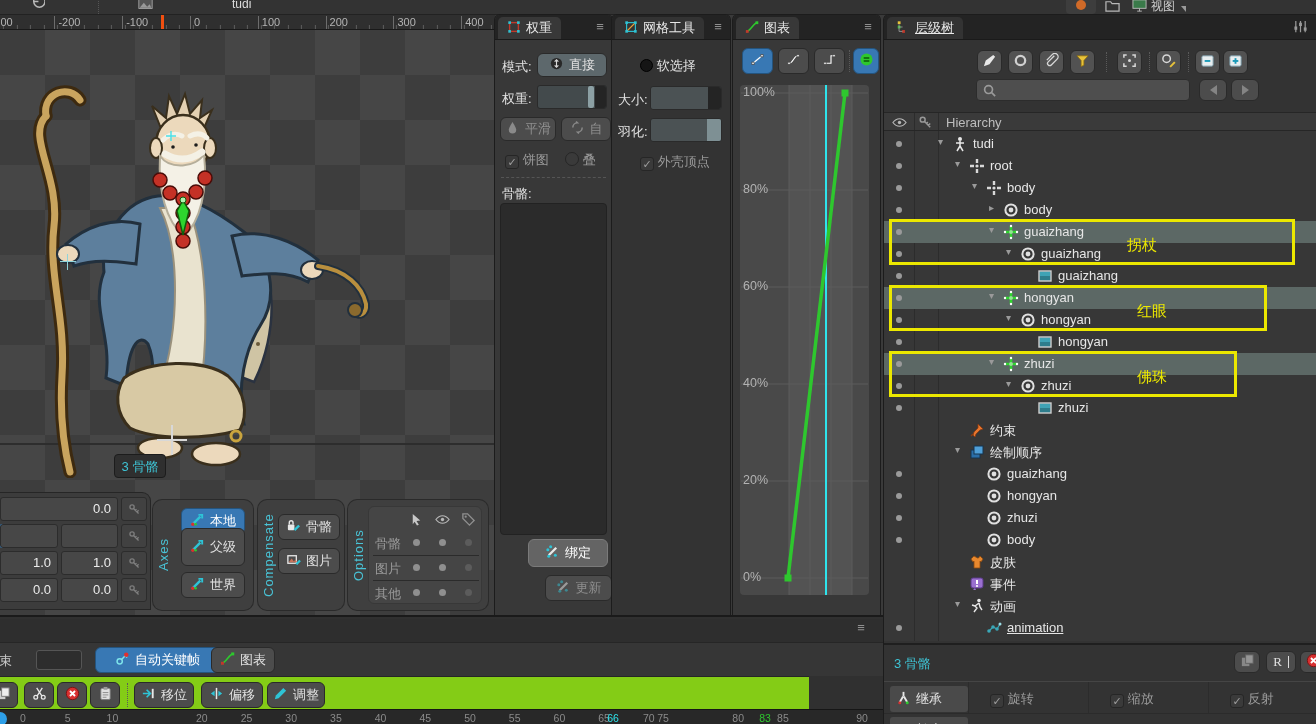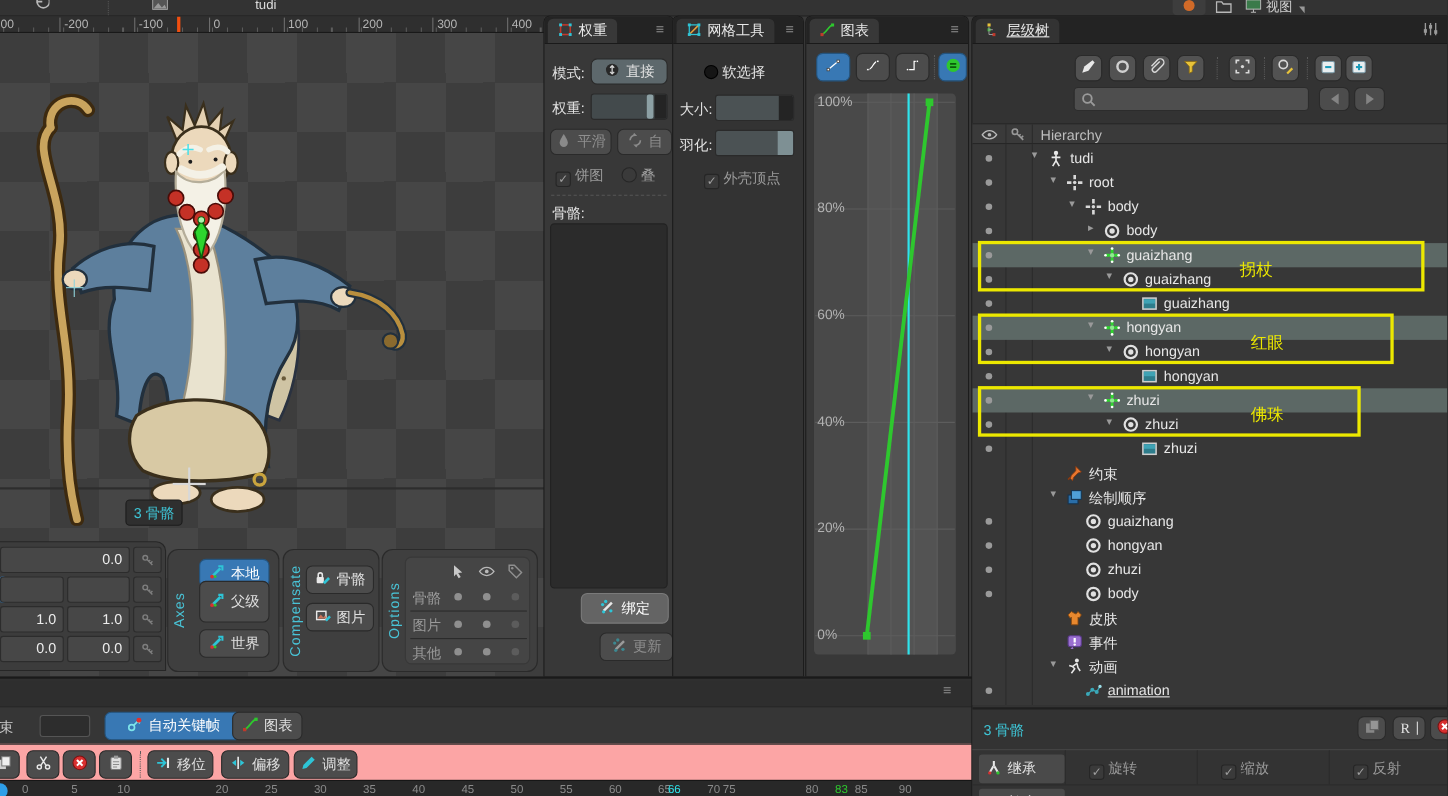--- a/index.html
+++ b/index.html
@@ -459,21 +459,21 @@
         </div>
       <div class="btn" style="left:211px;top:4px;width:64px;height:26px">
           <span class="toolico"><svg viewBox="0 0 16 16">
               <path d="M2 13C6 13 10 3 14 3" stroke="#2ec72e" stroke-width="1.8" fill="none"></path>
               <rect x="1" y="11.5" width="3.2" height="3.2" fill="#c0392b"></rect>
               <rect x="12" y="1.5" width="3.2" height="3.2" fill="#2ec72e"></rect>
             </svg></span>
           <span>图表</span>
         </div>
     </div>
-    <div class="abs" style="left:0;top:59px;width:884px;height:35px;background:#fca5a5;border-top:1px solid #262626">
+    <div class="abs" style="left:0;top:59px;width:809px;height:35px;background:#84cc16;border-top:1px solid #262626">
       <div class="btn" style="left:-12px;top:5px;width:30px;height:26px">
           <span class="toolico"><svg viewBox="0 0 16 16">
               <rect x="2" y="5" width="8" height="9" fill="#cfcfcf"></rect>
               <rect x="6" y="2" width="8" height="9" fill="#efefef" stroke="#7a7a7a"></rect>
             </svg></span>
         </div>
       <div class="btn" style="left:24px;top:5px;width:30px;height:26px">
           <span class="toolico"><svg viewBox="0 0 16 16">
               <circle cx="4" cy="12" r="2" fill="none" stroke="#e8e8e8" stroke-width="1.4"></circle>
               <circle cx="12" cy="12" r="2" fill="none" stroke="#e8e8e8" stroke-width="1.4"></circle>
@@ -528,21 +528,21 @@
       <div class="flab" style="left: 367.6px;">40</div>
       <div class="flab" style="left: 412.3px;">45</div>
       <div class="flab" style="left: 457px;">50</div>
       <div class="flab" style="left: 501.7px;">55</div>
       <div class="flab" style="left: 546.4px;">60</div>
       <div class="flab" style="left: 591.1px;">65</div>
       <div class="flab" style="left: 635.8px;">70</div>
       <div class="flab" style="left: 650px;">75</div>
       <div class="flab" style="left: 725.2px;">80</div>
       <div class="flab" style="left: 769.9px;">85</div>
-      <div class="flab" style="left: 810px;">90</div>
+      <div class="flab" style="left: 849px;">90</div>
       <div class="flab" style="left: 600.04px; color: rgb(46, 228, 236);">66</div>
       <div class="flab" style="left: 752.02px; color: rgb(46, 199, 46);">83</div>
       <div style="position: absolute; left: -7px; top: 2px; width: 14px; height: 14px; border-radius: 50%; background: rgb(46, 159, 232);"></div>
     </div>
 
   <div class="panel" style="left:884px;top:15px;width:432px;height:709px;background:#333;border-radius:5px 0 0 0">
     <div class="tabbar" style="border-radius:5px 0 0 0">
         <div class="tab" style="background:#333">
           <span><svg viewBox="0 0 16 16">
               <rect x="2" y="1.5" width="3.2" height="3.2" fill="#e8c33a"></rect>

